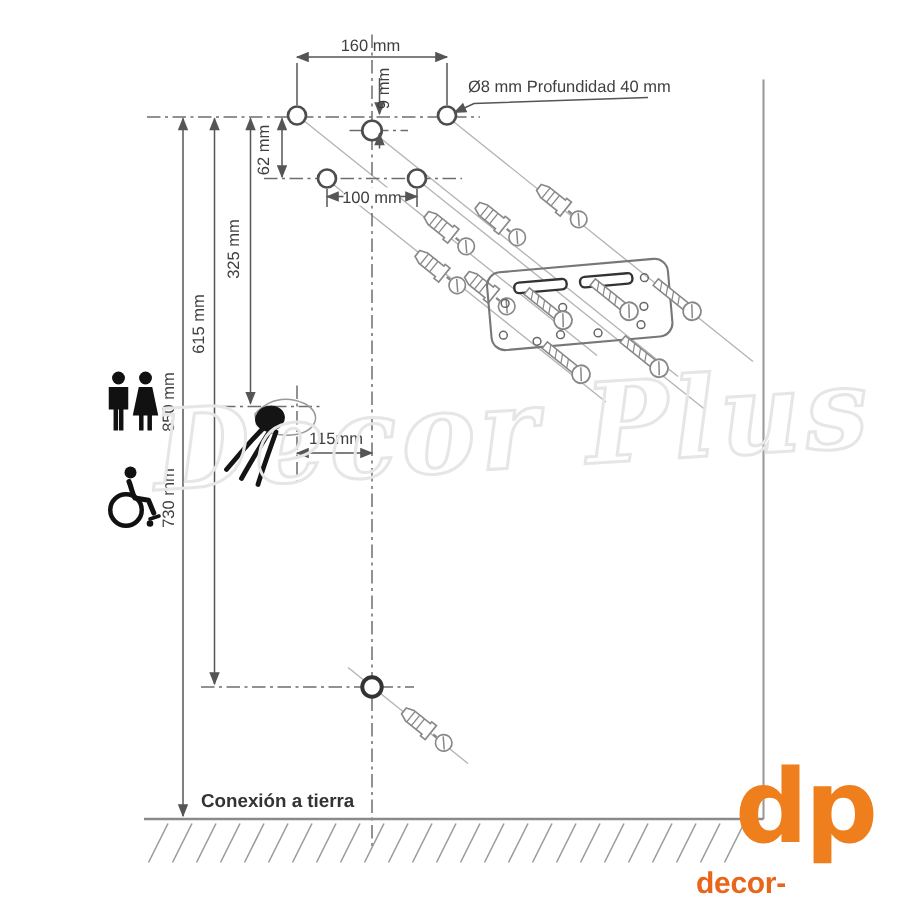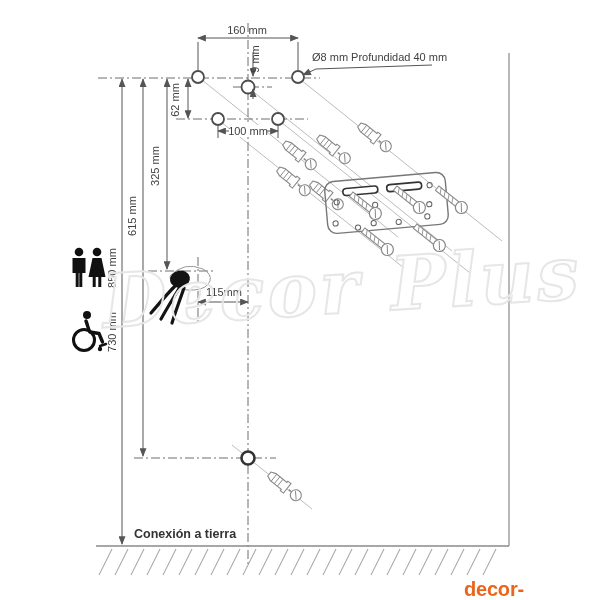--- a/index.html
+++ b/index.html
@@ -218,14 +218,15 @@
         <line x1="416" y1="549" x2="403" y2="575"></line>
       <line x1="432" y1="549" x2="419" y2="575"></line>
         <line x1="448" y1="549" x2="435" y2="575"></line>
       <line x1="464" y1="549" x2="451" y2="575"></line>
         <line x1="480" y1="549" x2="467" y2="575"></line>
       <line x1="496" y1="549" x2="483" y2="575"></line>
     </g>
   </svg>
 
   
+  <div class="logo-dp">dp</div>
   <div class="logo-site">decor-plus.com.ua</div>
 </div>
 
 </body></html>

